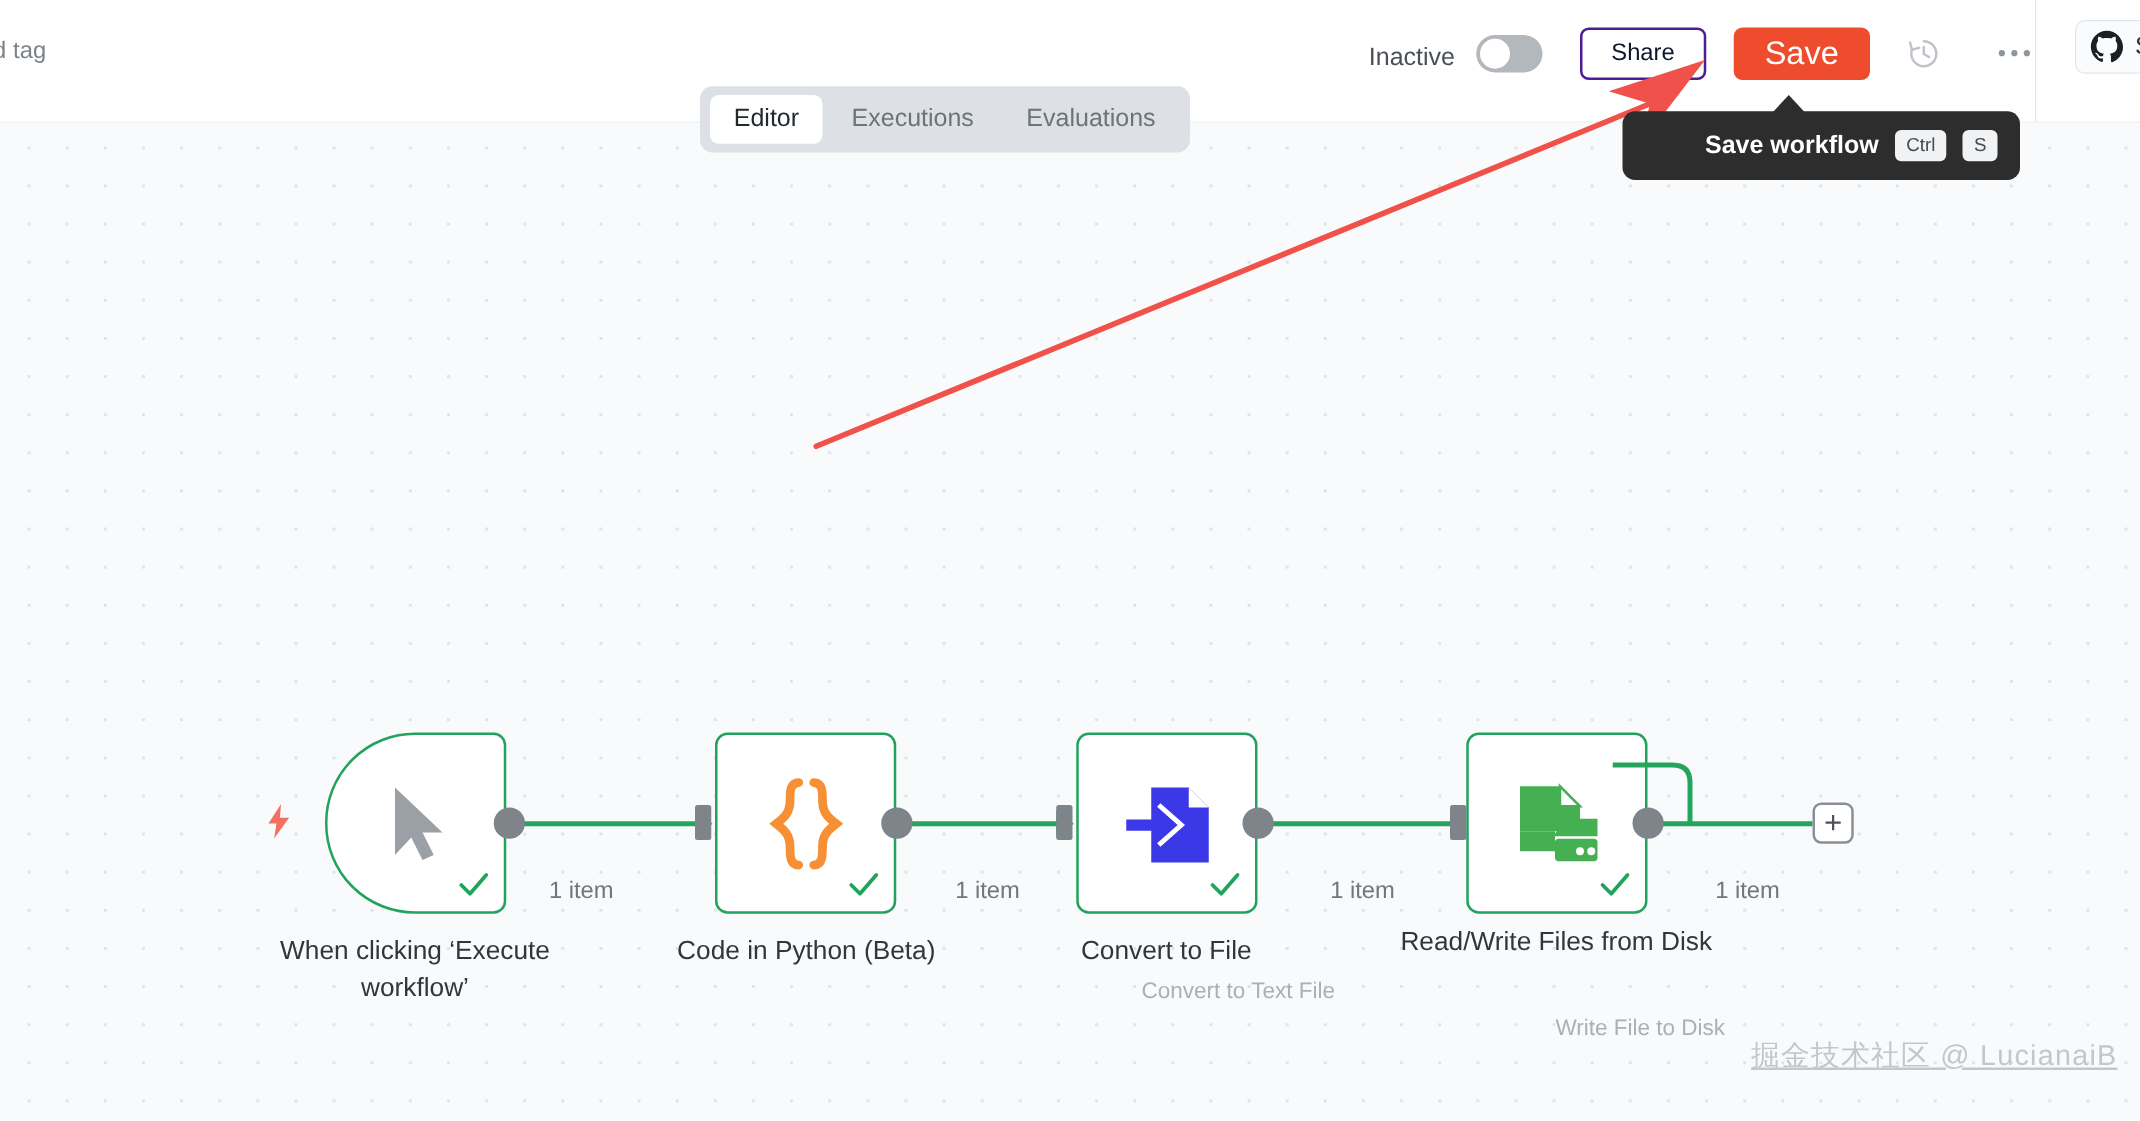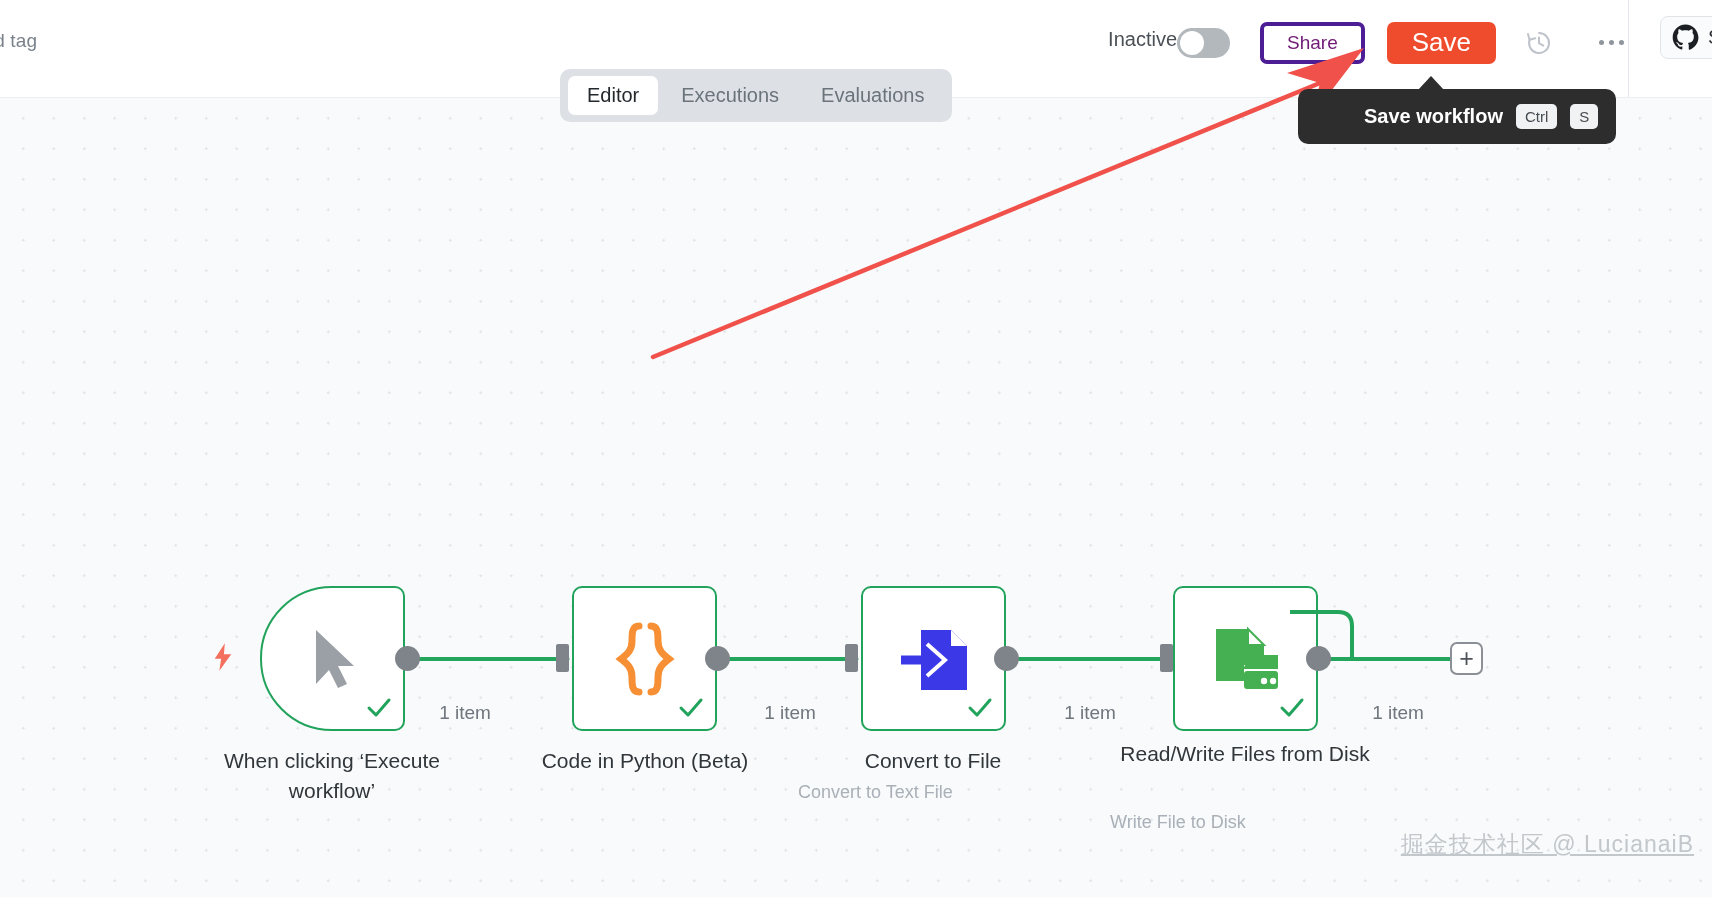--- a/index.html
+++ b/index.html
@@ -22,39 +22,39 @@
     position: absolute; left: -10px; top: 30px;
     font-size: 19px; color: #7a828b; letter-spacing: 0.1px;
     white-space: nowrap;
   }
   .header-right {
     position: absolute; right: 84px; top: 0;
     height: 85px;
     display: flex; align-items: center; gap: 0px;
   }
   .activation {
-    display: flex; align-items: flex-start; 
+    display: flex; align-items: flex-end; gap: 17px;
     margin-right: 30px;
   }
   .activation-label { font-size: 20px; color: #4a5055; }
   .toggle {
     width: 53px; height: 30px; border-radius: 15px;
     background: #b3b8bd; position: relative; cursor: pointer;
     flex: none;
   }
   .toggle-knob {
     position: absolute; left: 3px; top: 3px;
     width: 24px; height: 24px; border-radius: 50%;
     background: #ffffff;
   }
   .btn-share {
     height: 42px; padding: 16px 23px;
     display: flex; align-items: center; justify-content: center;
-    border: 4px solid #4c1d95; border-radius: 7px;
-    background: #ffffff; color: #701a75; font-size: 19px;
+    border: 2px solid #4c1d95; border-radius: 7px;
+    background: #ffffff; color: #0f172a; font-size: 19px;
     cursor: pointer; margin-right: 22px;
   }
   .btn-save {
     height: 42px; padding: 0 25px;
     display: flex; align-items: center; justify-content: center;
     border: none; border-radius: 7px;
     background: #ef4b2d; color: #ffffff; font-size: 26px;
     cursor: pointer; margin-right: 26px;
   }
   .icon-btn {
@@ -136,21 +136,21 @@
   }
   .node-caption {
     position: absolute;
     text-align: center;
     font-size: 21px; color: #31363b;
     line-height: 30px; font-weight: 400;
     width: 270px;
   }
   .node-subcaption {
     position: absolute;
-    text-align: left;
+    text-align: right;
     font-size: 18px; color: #a9b0b7;
     width: 270px; line-height: 28px;
   }
   .bolt {
     position: absolute;
     width: 22px; height: 28px;
   }
   .port-in {
     position: absolute;
     width: 13px; height: 28px;

